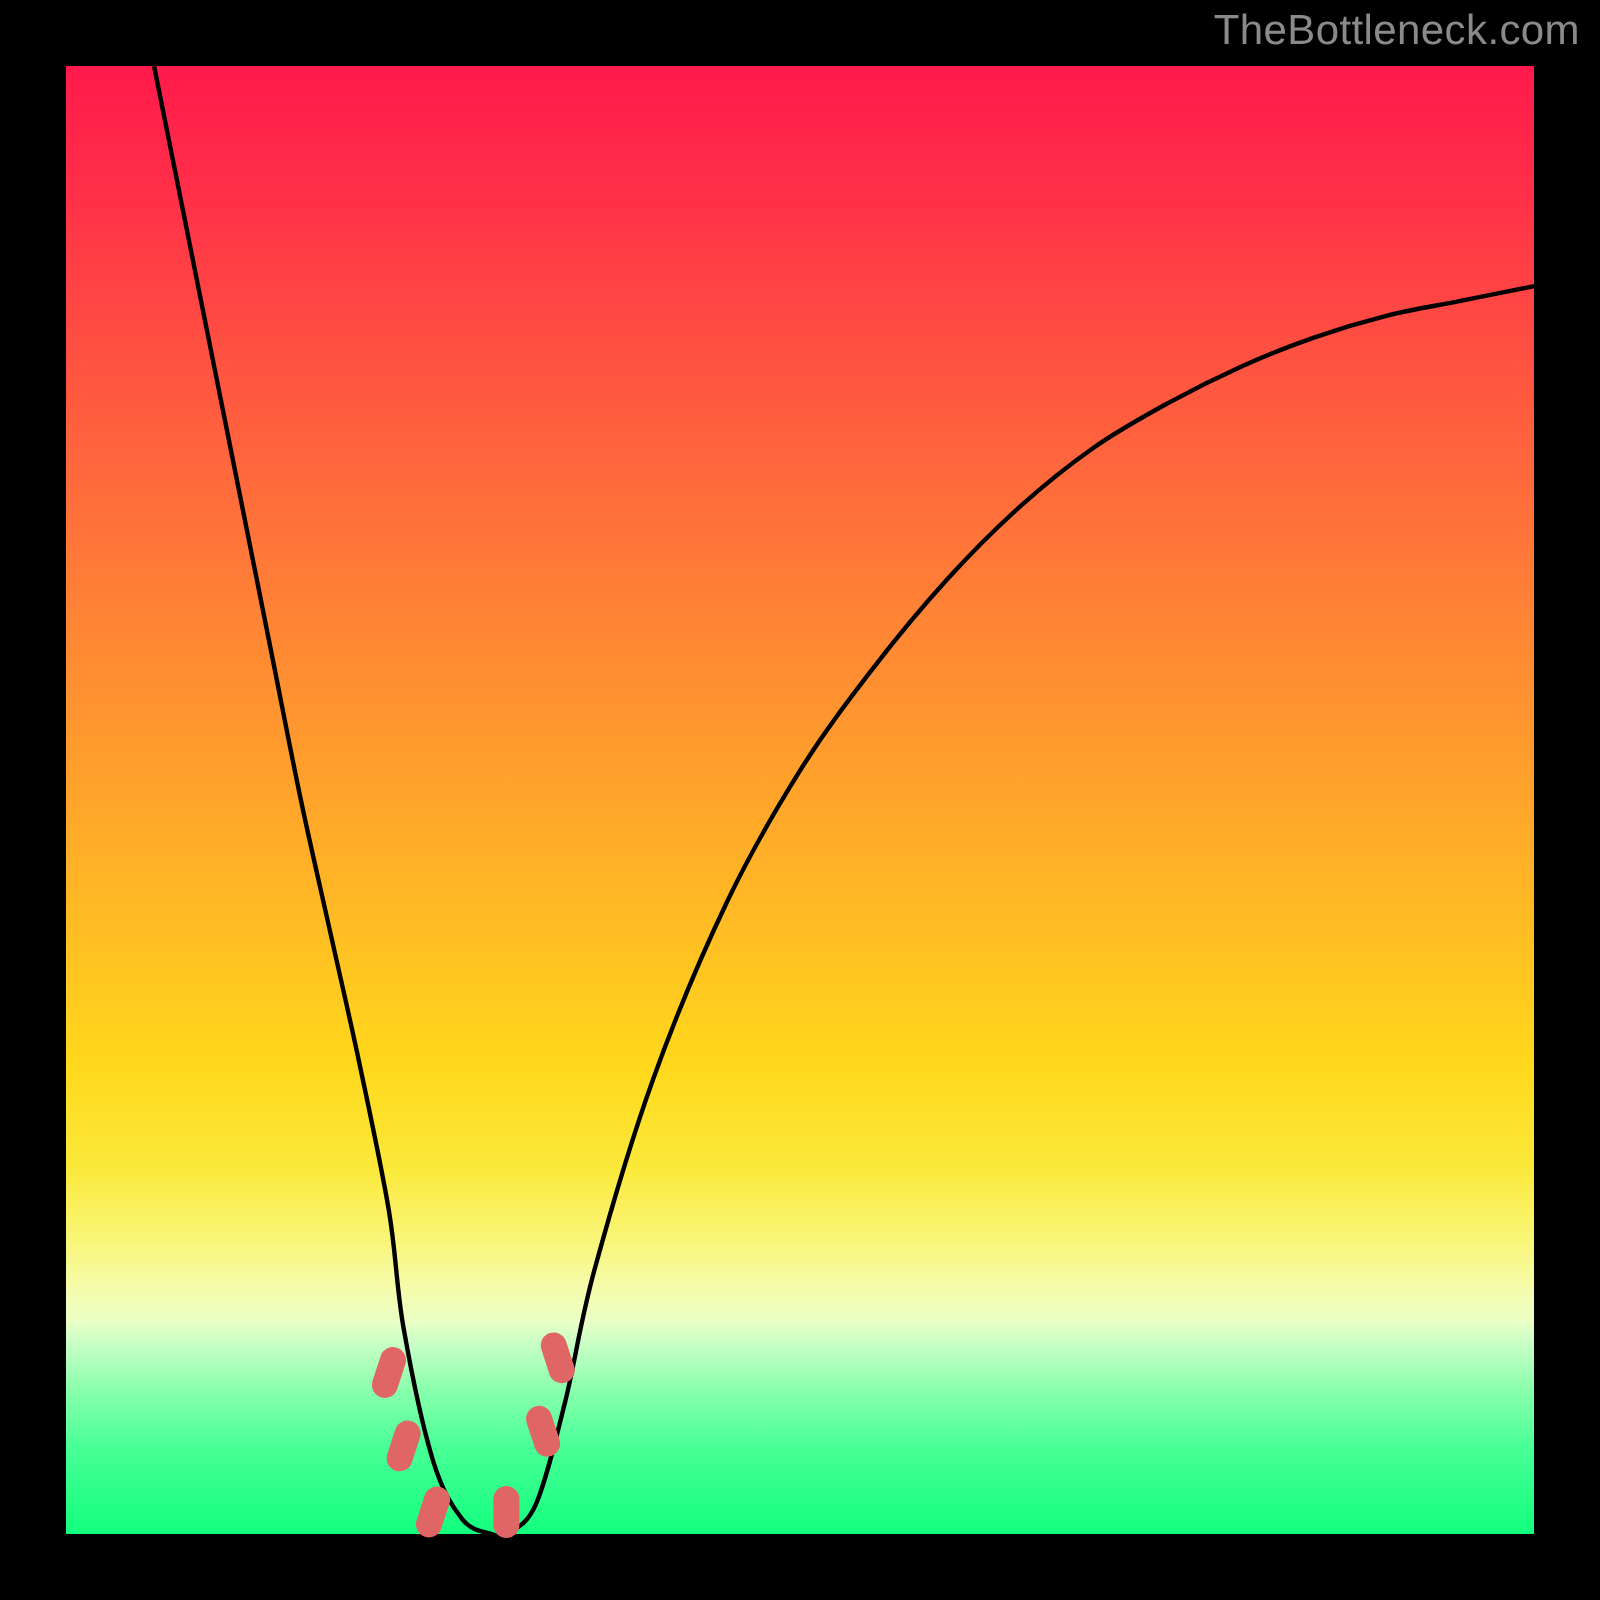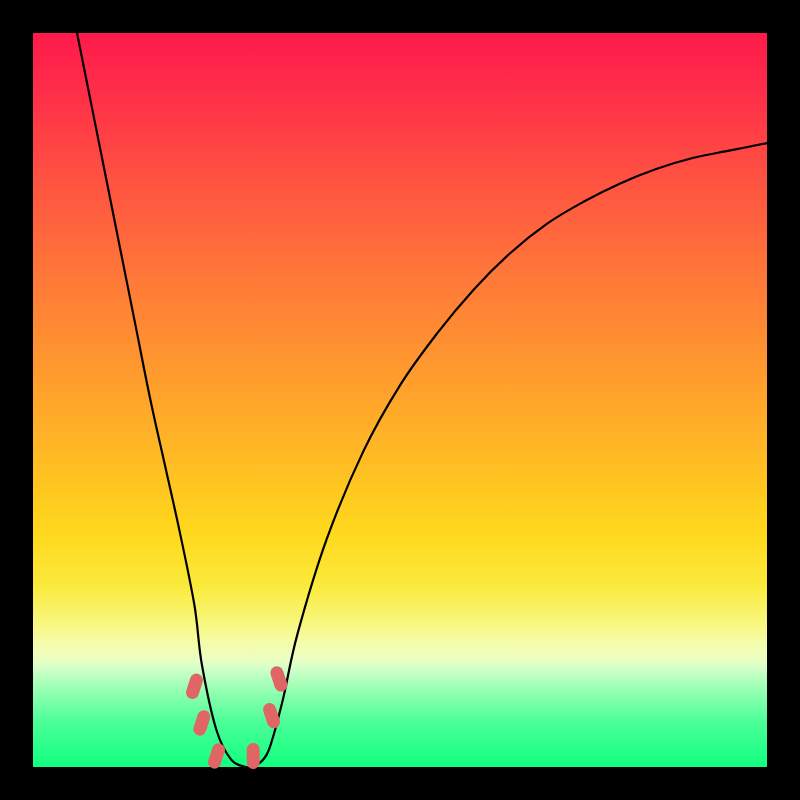--- a/index.html
+++ b/index.html
@@ -81,13 +81,14 @@
     <g id="markers">
         <rect x="154.98" y="640.26" width="13" height="26" rx="6.5" class="marker" transform="rotate(18 161.48 653.26)"></rect>
         <rect x="162.32" y="676.96" width="13" height="26" rx="6.5" class="marker" transform="rotate(18 168.82 689.96)"></rect>
         <rect x="177.00" y="709.99" width="13" height="26" rx="6.5" class="marker" transform="rotate(18 183.50 722.99)"></rect>
         <rect x="213.70" y="709.99" width="13" height="26" rx="6.5" class="marker" transform="rotate(0 220.20 722.99)"></rect>
         <rect x="232.05" y="669.62" width="13" height="26" rx="6.5" class="marker" transform="rotate(-18 238.55 682.62)"></rect>
         <rect x="239.39" y="632.92" width="13" height="26" rx="6.5" class="marker" transform="rotate(-18 245.89 645.92)"></rect>
       </g>
   </svg>
 
+  <div class="watermark">TheBottleneck.com</div>
 </div>
 
 </body></html>

